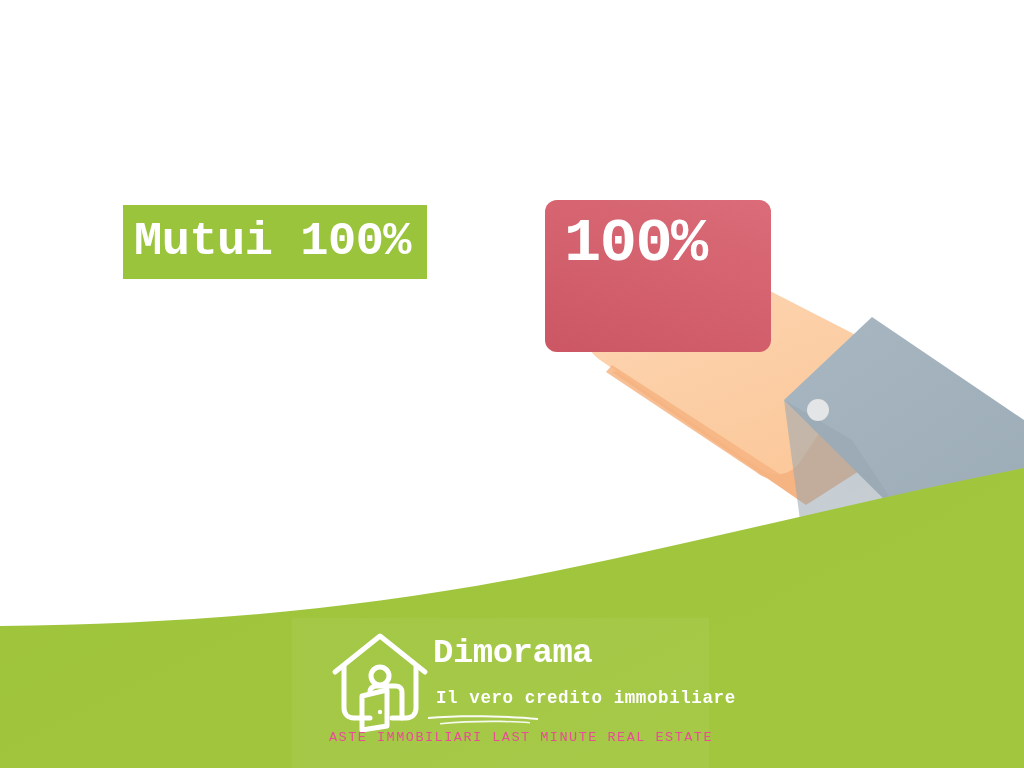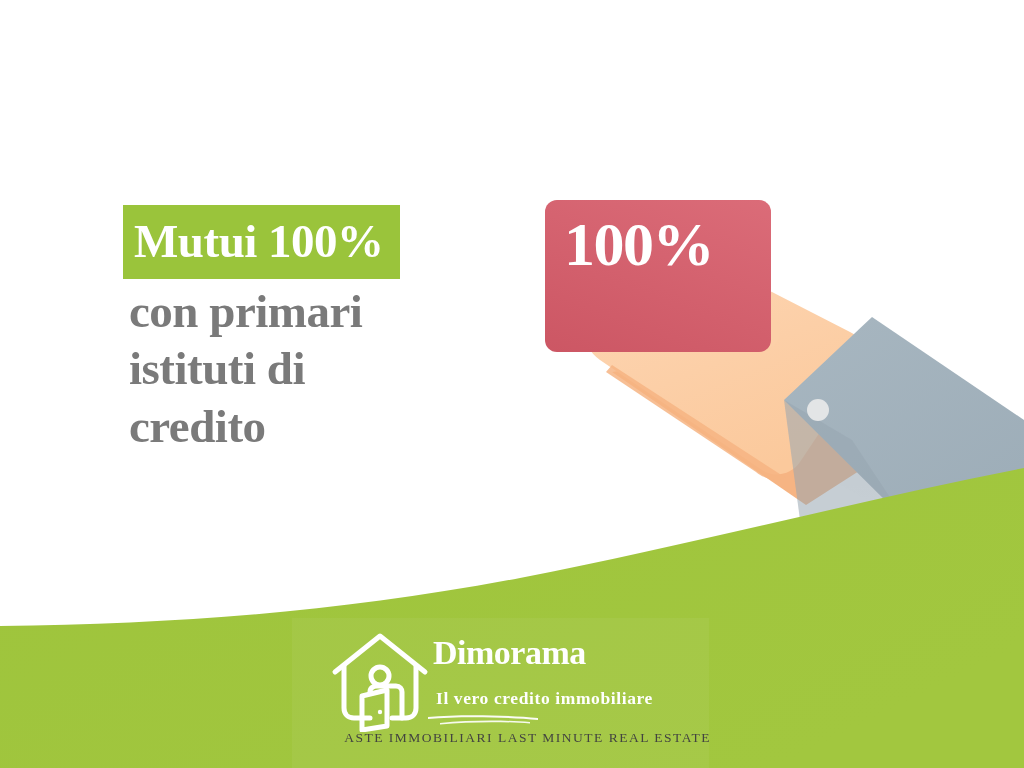--- a/index.html
+++ b/index.html
@@ -6,21 +6,21 @@
     margin: 0;
     padding: 0;
     background: #ffffff;
   }
   #stage {
     position: relative;
     width: 1024px;
     height: 768px;
     overflow: hidden;
     background: #ffffff;
-    font-family: Liberation Serif, serif;
+    font-family: Liberation Mono, monospace;
   }
 
   
   .art {
     position: absolute;
     left: 0;
     top: 0;
     width: 1024px;
     height: 768px;
   }
@@ -127,21 +127,21 @@
     top: 96px;
     width: 116px;
     height: 12px;
   }
   #logo-services {
     position: absolute;
     left: -1px;
     top: 113px;
     width: 382px;
     text-align: right;
-    color: #404040;
+    color: #ec4899;
     font-size: 13.5px;
     letter-spacing: 1.5px;
     line-height: 1;
     white-space: nowrap;
     opacity: 0.97;
   }
 </style>
 </head>
 <body>
 
@@ -201,25 +201,20 @@
     <path d="M0,626
              C 180,624 340,612 520,578
              C 700,543 860,500 1024,468
              L1024,768 L0,768 Z" fill="url(#greenGrad)"></path>
 
     <rect x="292" y="618" width="417" height="150" fill="#ffffff" opacity="0.05"></rect>
   </svg>
 
   <div id="headline">
     <div class="hl-chip">Mutui 100%</div>
-    <div class="hl-rest">
-      <span class="hl-line">con primari</span>
-      <span class="hl-line">istituti di</span>
-      <span class="hl-line">credito</span>
-    </div>
   </div>
 
   <div id="badge-card">
     <div class="badge-sheen"></div>
   </div>
   <div id="badge-text">100%</div>
 
   <div id="logo-lockup">
 
     <svg id="logo-house" viewBox="0 0 100 102" xmlns="http://www.w3.org/2000/svg" fill="none" stroke="#ffffff" stroke-width="5" stroke-linecap="round" stroke-linejoin="round">

